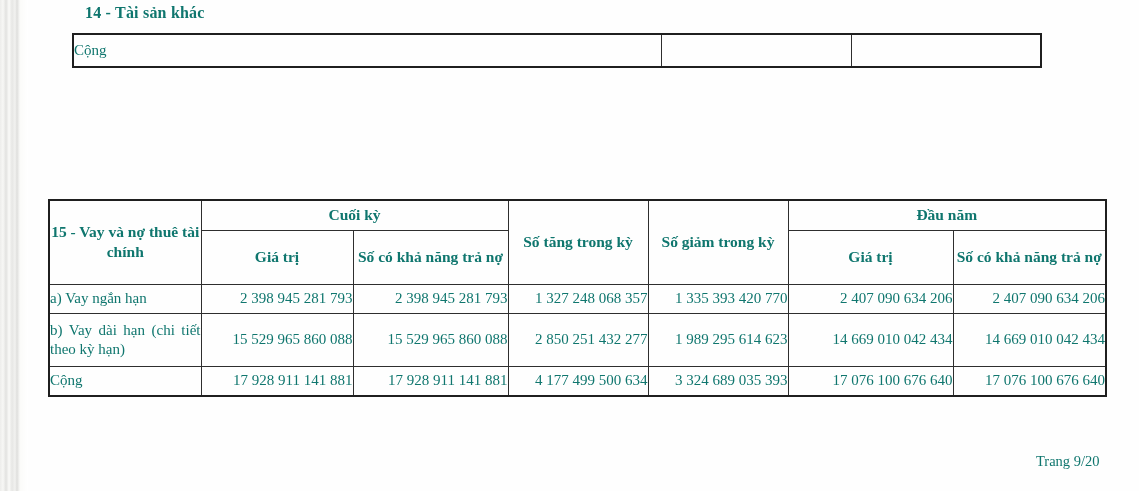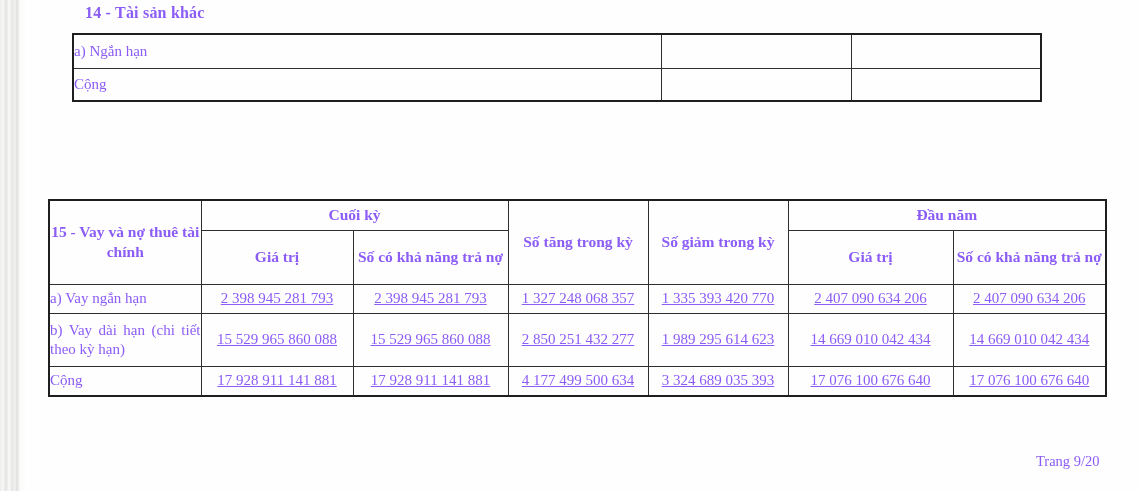--- a/index.html
+++ b/index.html
@@ -2,21 +2,21 @@
 <html><head>
 <meta charset="utf-8">
 <style>
   html, body { margin: 0; padding: 0; background: #ffffff; }
   .page {
     position: relative;
     width: 1139px;
     height: 491px;
     background: #fefefe;
     font-family: "Liberation Serif", "DejaVu Serif", serif;
-    color: #8b5cf6;
+    color: #0f766e;
     overflow: hidden;
   }
   
   .scan-edge {
     position: absolute;
     left: 0; top: 0; bottom: 0;
     width: 28px;
     background: linear-gradient(90deg,
       #ededeb 0px, #f7f7f5 3px, #e2e2e0 6px, #fafaf8 9px,
       #e7e7e5 12px, #f2f2f0 15px, #dfdfdd 17px, #fbfbf9 20px, #ffffff 28px);
@@ -52,21 +52,21 @@
   .t14 tr.r    { height: 34px; }
   .t14 tr.last { height: 33px; }
   .t15 { left: 48px; top: 199px; width: 1057px; }
   .t15 tr.h1 { height: 30px; }
   .t15 tr.h2 { height: 54px; }
   .t15 tr.r1 { height: 29px; }
   .t15 tr.r2 { height: 53px; margin-top: 48px; }
   .t15 tr.r3 { height: 30px; }
   td.lab { text-align: left; padding-left: 12px; padding-right: 6px; line-height: 1.25; }
   .t15 td.lab { text-align: justify; }
-  td.num { text-align: center; padding-right: 14px; white-space: nowrap; text-decoration: underline; }
+  td.num { text-align: right; padding-right: 14px; white-space: nowrap; }
   th.corner {
     text-align: left;
     padding-left: 8px; padding-right: 4px;
     font-size: 15.5px;
     line-height: 1.3;
     margin-left: 11px;
   }
   th.narrow { padding: 0 32px; }
   th.wrapcol { padding: 0 8px; }
   .footer-info {
@@ -91,25 +91,20 @@
 
   <div class="section-title">14 - Tài sản khác</div>
 
   <table class="doc t14">
     <colgroup>
       <col style="width:588px">
         <col style="width:190px">
         <col style="width:190px">
     </colgroup>
     <tbody>
-      <tr class="r">
-        <td class="lab">a) Ngắn hạn</td>
-        <td class="num"></td>
-        <td class="num"></td>
-      </tr>
       <tr class="last">
         <td class="lab">Cộng</td>
         <td class="num"></td>
         <td class="num"></td>
       </tr>
     </tbody>
   </table>
 
   <table class="doc t15">
     <colgroup>

